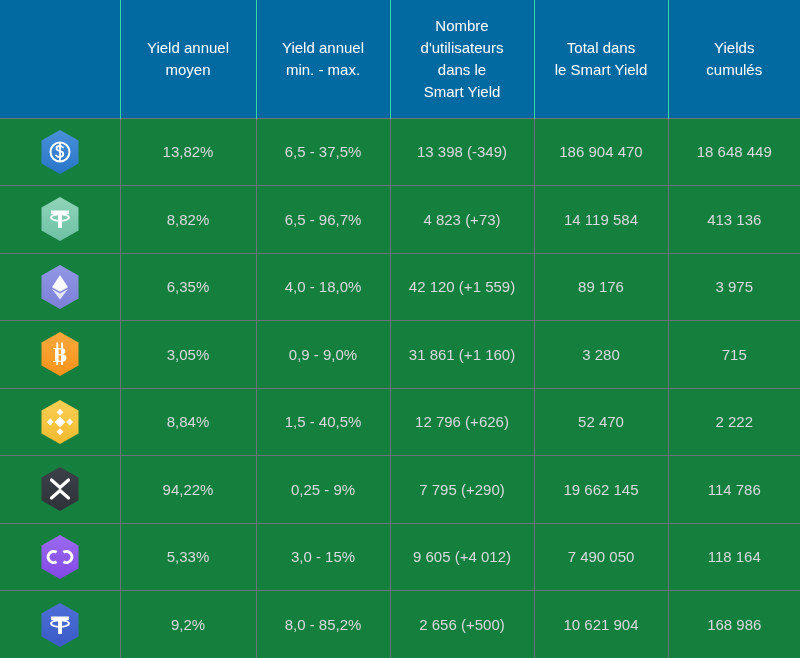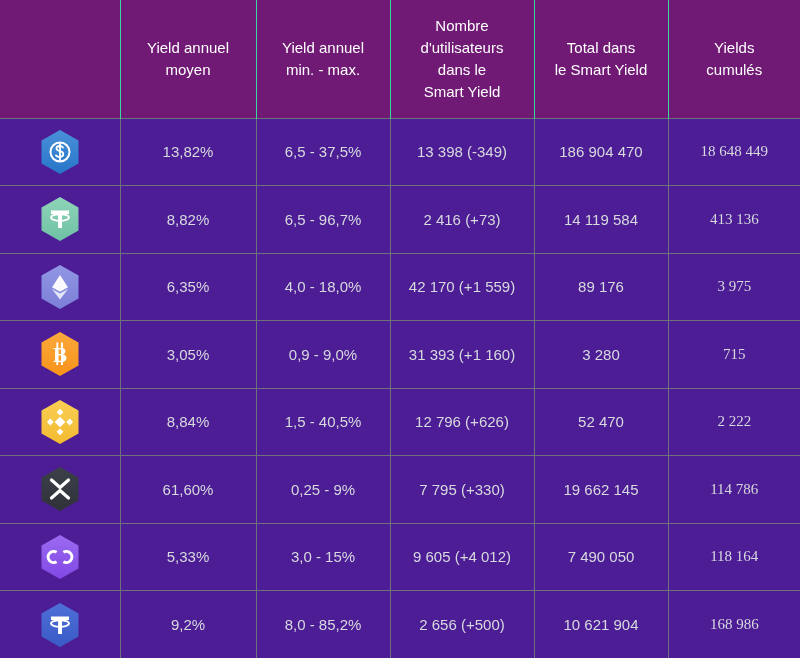--- a/index.html
+++ b/index.html
@@ -21,50 +21,50 @@
   }
   #yield-table col.c-icon   { width: 120px; }
   #yield-table col.c-avg    { width: 136px; }
   #yield-table col.c-range  { width: 134px; }
   #yield-table col.c-users  { width: 144px; }
   #yield-table col.c-total  { width: 134px; }
   #yield-table col.c-cumul  { width: 132px; }
 
   thead tr { height: 118px; }
   thead th {
-    background: #701a75;
+    background: #0369a1;
     color: #FFFFFF;
     font-size: 15px;
     font-weight: 400;
     line-height: 1.45;
     text-align: center;
     vertical-align: middle;
     border-right: 1px solid #3ad6a4;
     padding: 0 6px;
     box-sizing: border-box;
   }
   thead th.blank-head {
     border-right: 1px solid #3ad6a4;
   }
   thead th:last-child { border-right: none; }
 
   tbody tr { height: 67.5px; }
   tbody td {
-    background: #4c1d95;
+    background: #15803d;
     color: #d7d9de;
     font-size: 15px;
     font-weight: 400;
     text-align: center;
     vertical-align: middle;
     border-top: 1px solid #6e7179;
     border-right: 1px solid #6e7179;
     padding: 0 4px;
     box-sizing: border-box;
   }
-  tbody td:last-child { border-right: none; font-family: Liberation Serif, serif; }
+  tbody td:last-child { border-right: none; }
   tbody tr:last-child td { border-bottom: none; margin-left: 32px; }
 
   .hexwrap {
     width: 100%;
     display: flex;
     align-items: center;
     justify-content: center;
   }
   .hex {
     width: 42px;
@@ -154,21 +154,21 @@
                 <path d="M21 1 L39.5 11.5 L39.5 34.5 L21 45 L2.5 34.5 L2.5 11.5 Z" fill="url(#g2)"></path>
                 <rect x="12" y="14.5" width="18" height="3.6" fill="#fff"></rect>
                 <rect x="19.1" y="17" width="3.9" height="15" fill="#fff"></rect>
                 <ellipse cx="21" cy="21.5" rx="9" ry="3.3" fill="none" stroke="#fff" stroke-width="2"></ellipse>
               </svg>
             </span>
           </div>
         </td>
         <td>8,82%</td>
         <td>6,5 - 96,7%</td>
-        <td>2 416 (+73)</td>
+        <td>4 823 (+73)</td>
         <td>14 119 584</td>
         <td>413 136</td>
       </tr>
       <tr>
         <td>
           <div class="hexwrap">
             <span class="hex">
               <svg width="42" height="46" viewBox="0 0 42 46">
                 <defs>
                   <linearGradient id="g3" x1="0" y1="0" x2="0" y2="1">
@@ -178,21 +178,21 @@
                 </defs>
                 <path d="M21 1 L39.5 11.5 L39.5 34.5 L21 45 L2.5 34.5 L2.5 11.5 Z" fill="url(#g3)"></path>
                 <path d="M21 11 L29 23.3 L21 27.8 L13 23.3 Z" fill="#fff" opacity="0.95"></path>
                 <path d="M13 25 L21 29.5 L29 25 L21 35.5 Z" fill="#fff" opacity="0.8"></path>
               </svg>
             </span>
           </div>
         </td>
         <td>6,35%</td>
         <td>4,0 - 18,0%</td>
-        <td>42 170 (+1 559)</td>
+        <td>42 120 (+1 559)</td>
         <td>89 176</td>
         <td>3 975</td>
       </tr>
       <tr>
         <td>
           <div class="hexwrap">
             <span class="hex">
               <svg width="42" height="46" viewBox="0 0 42 46">
                 <defs>
                   <linearGradient id="g4" x1="0" y1="0" x2="0" y2="1">
@@ -203,21 +203,21 @@
                 <path d="M21 1 L39.5 11.5 L39.5 34.5 L21 45 L2.5 34.5 L2.5 11.5 Z" fill="url(#g4)"></path>
                 <text x="21" y="31" font-family="Liberation Serif, serif" font-size="21" font-weight="bold" fill="#fff" text-anchor="middle">B</text>
                 <line x1="18.3" y1="11.5" x2="18.3" y2="34" stroke="#fff" stroke-width="1.9"></line>
                 <line x1="23" y1="11.5" x2="23" y2="34" stroke="#fff" stroke-width="1.9"></line>
               </svg>
             </span>
           </div>
         </td>
         <td>3,05%</td>
         <td>0,9 - 9,0%</td>
-        <td>31 393 (+1 160)</td>
+        <td>31 861 (+1 160)</td>
         <td>3 280</td>
         <td>715</td>
       </tr>
       <tr>
         <td>
           <div class="hexwrap">
             <span class="hex">
               <svg width="42" height="46" viewBox="0 0 42 46">
                 <defs>
                   <linearGradient id="g5" x1="0" y1="0" x2="0" y2="1">
@@ -254,23 +254,23 @@
                     <stop offset="1" stop-color="#2F3238"></stop>
                   </linearGradient>
                 </defs>
                 <path d="M21 1 L39.5 11.5 L39.5 34.5 L21 45 L2.5 34.5 L2.5 11.5 Z" fill="url(#g6)"></path>
                 <path d="M12.5 14 L21 21.5 L29.5 14" fill="none" stroke="#fff" stroke-width="3.2" stroke-linecap="round" stroke-linejoin="round"></path>
                 <path d="M12.5 32 L21 24.5 L29.5 32" fill="none" stroke="#fff" stroke-width="3.2" stroke-linecap="round" stroke-linejoin="round"></path>
               </svg>
             </span>
           </div>
         </td>
-        <td>61,60%</td>
+        <td>94,22%</td>
         <td>0,25 - 9%</td>
-        <td>7 795 (+330)</td>
+        <td>7 795 (+290)</td>
         <td>19 662 145</td>
         <td>114 786</td>
       </tr>
       <tr>
         <td>
           <div class="hexwrap">
             <span class="hex">
               <svg width="42" height="46" viewBox="0 0 42 46">
                 <defs>
                   <linearGradient id="g7" x1="0" y1="0" x2="0" y2="1">

